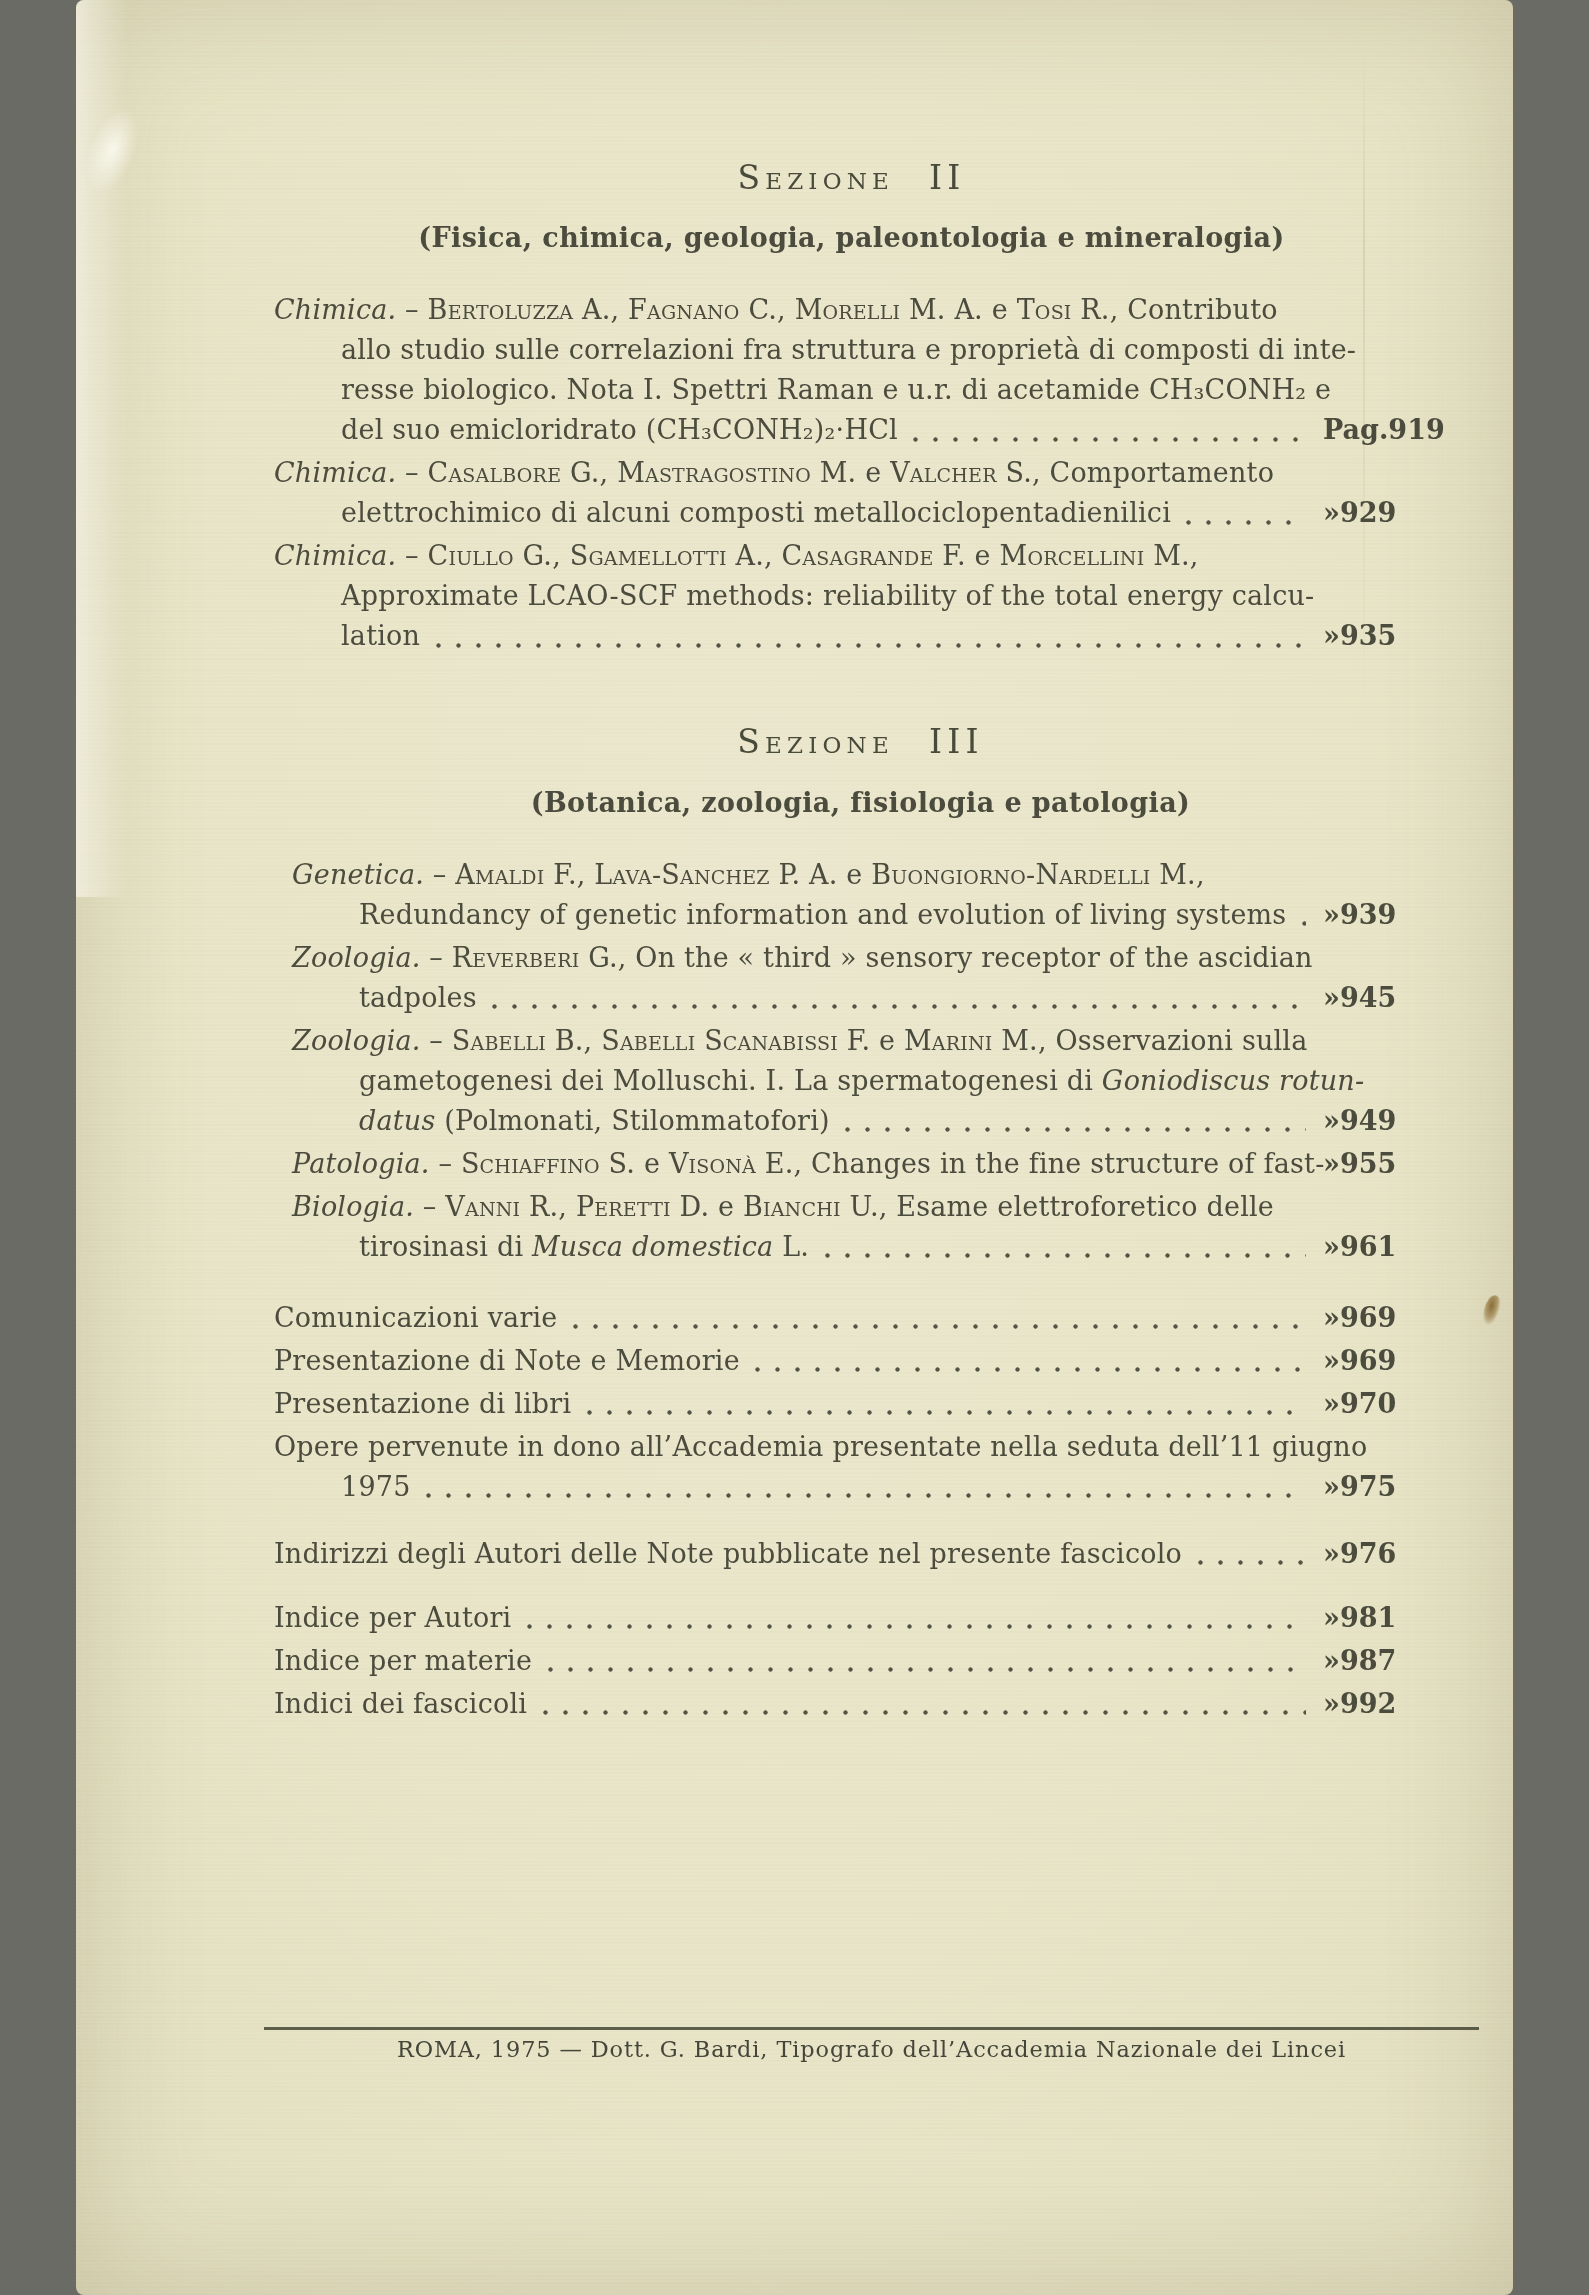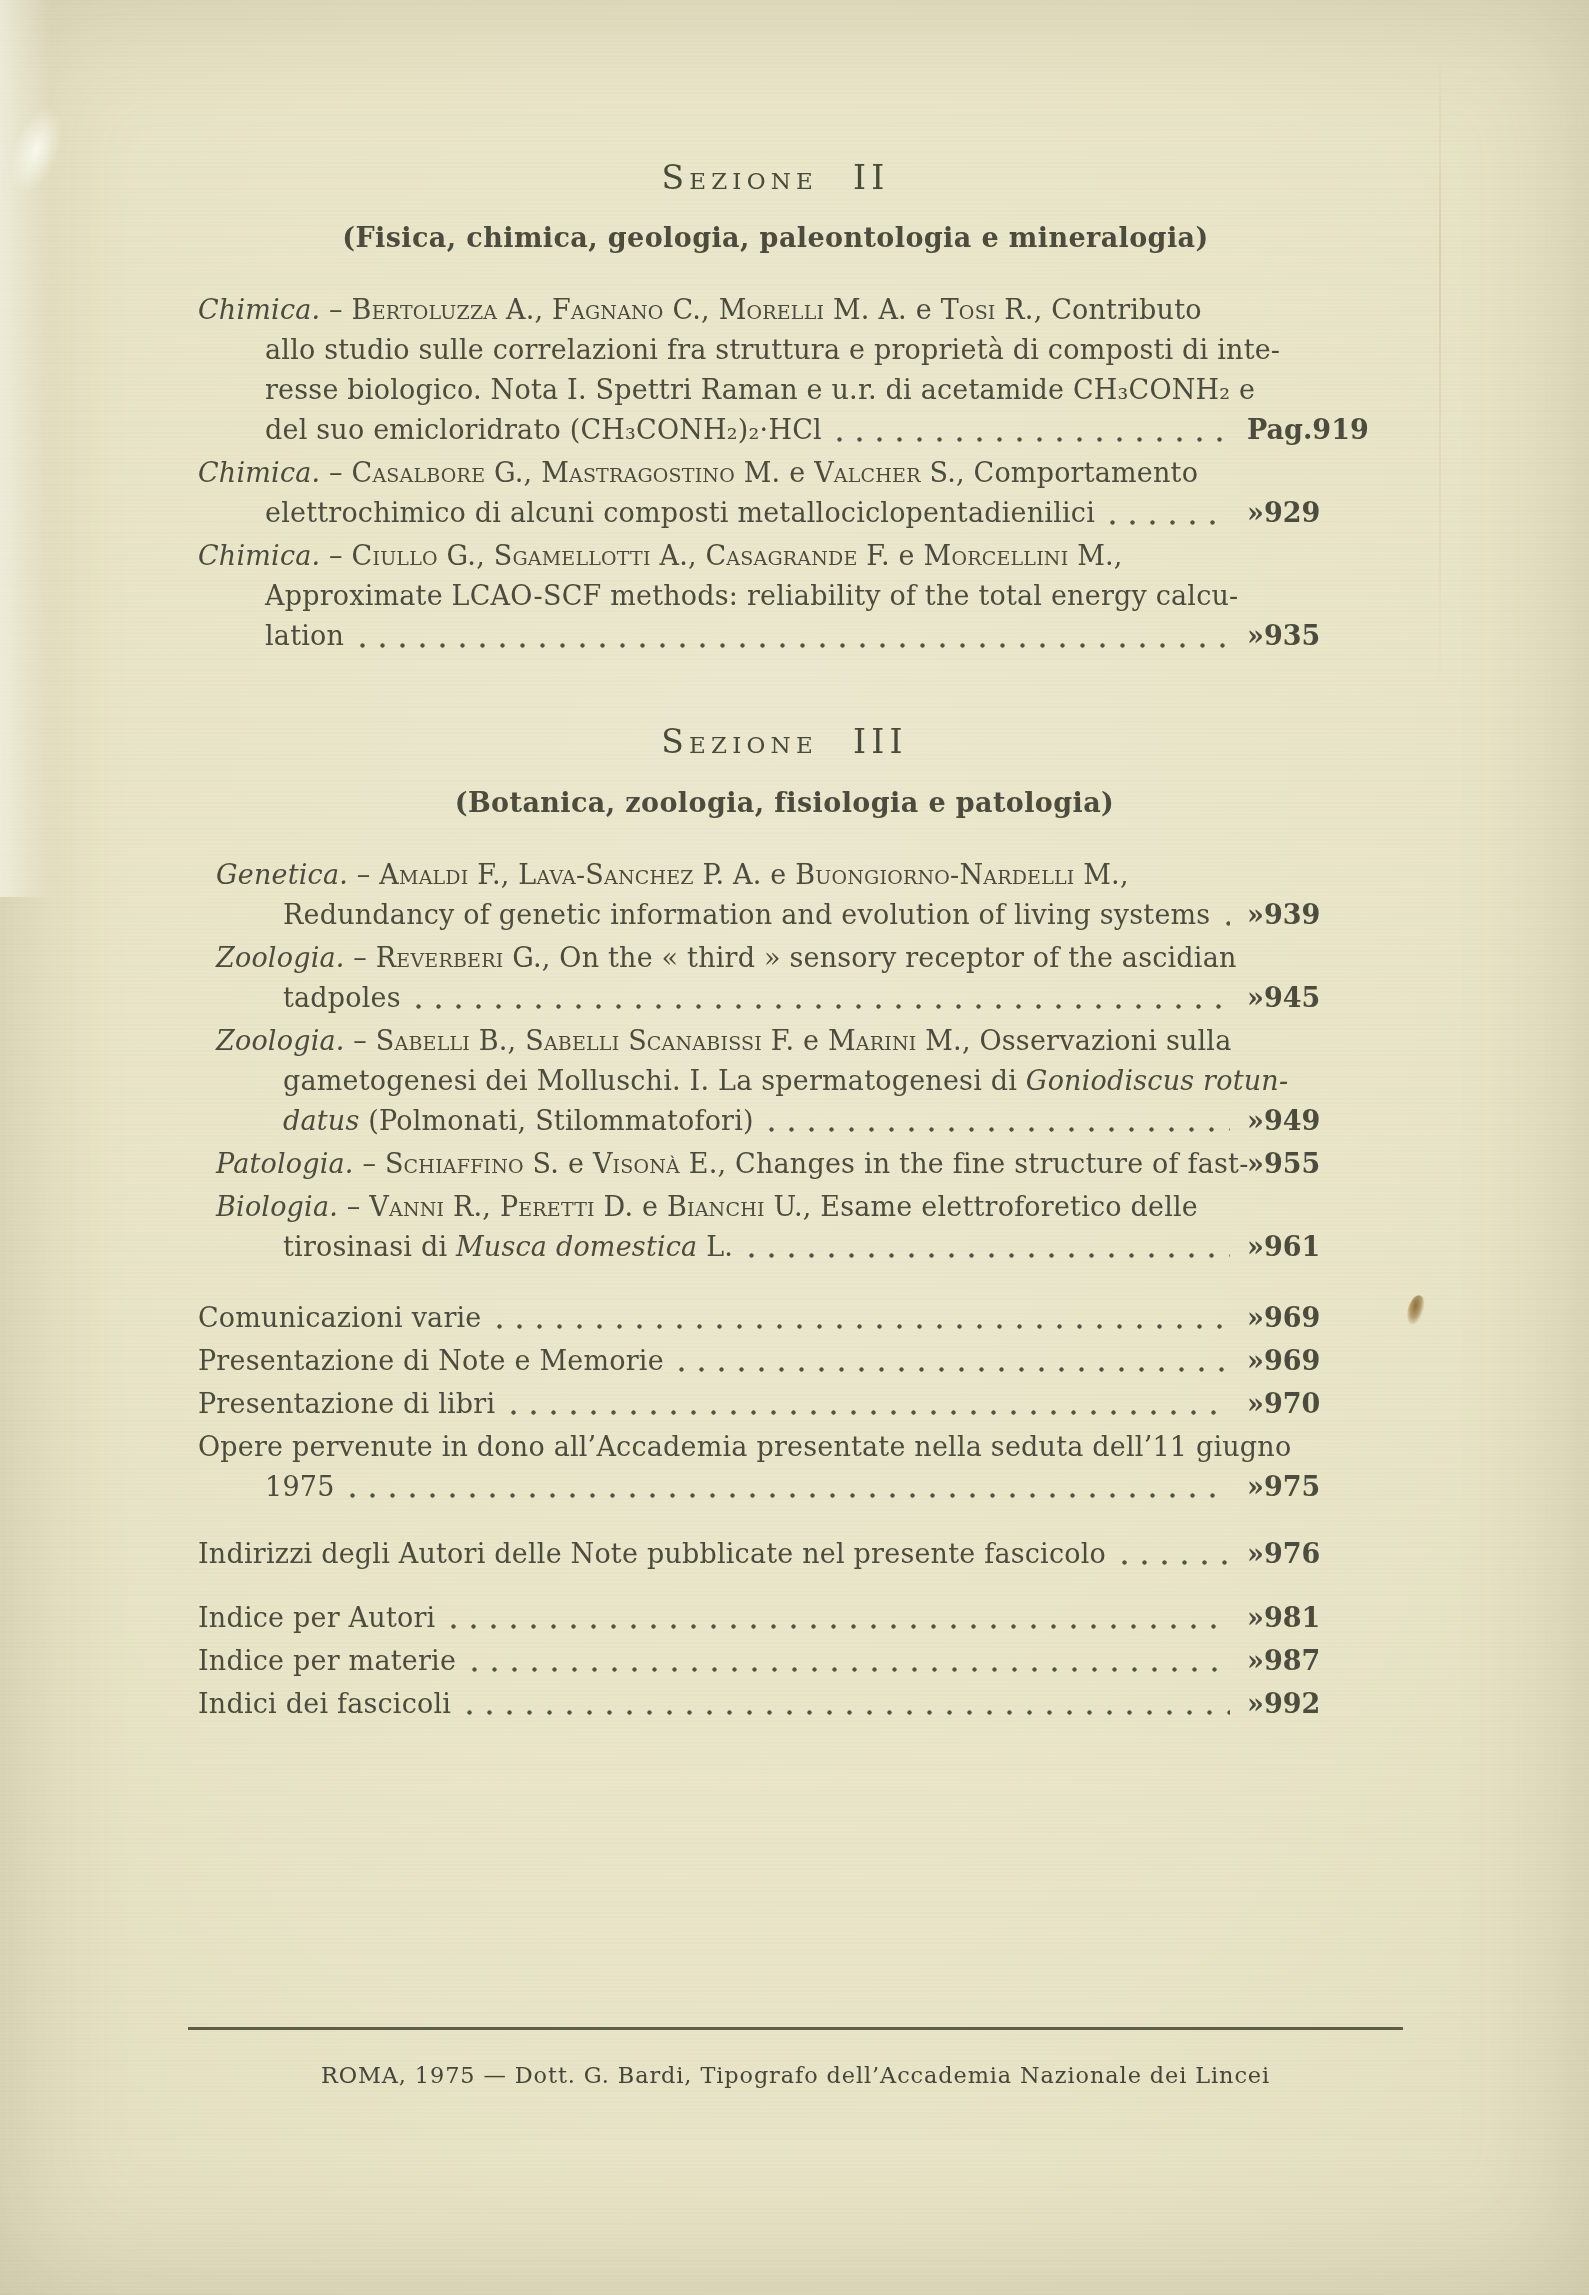--- a/index.html
+++ b/index.html
@@ -1,27 +1,28 @@
 <!DOCTYPE html>
 <html style="font-size:12px"><head>
 <meta charset="utf-8">
 <style>
   * { margin:0; padding:0; box-sizing:border-box; }
   html,body { background:#6b6b66; }
   .page {
     position:relative;
-    width:1589px; height:2295px;
+    width:1437px; height:2295px;
     margin:0 auto;
     background:
       repeating-linear-gradient(0deg, rgba(130,120,80,.025) 0 1.5px, rgba(0,0,0,0) 1.5px 3.7px),
       radial-gradient(ellipse at 48% 38%, #ece8cf 0%, #e9e5c8 55%, #e2dec0 100%);
     box-shadow: inset 0 0 127px rgba(115,104,62,.22);
     font-family:"DejaVu Serif","Liberation Serif",serif;
     color:#4b4c3d;
     overflow:hidden;
+    border-radius:8px;
   }
   
   .edge-scuff {
     position:absolute; left:0; top:0; width:52px; height:897px;
     background:linear-gradient(90deg, rgba(255,255,245,.55), rgba(255,255,245,0));
     pointer-events:none;
   }
   .scuff-patch {
     position:absolute; left:13.5px; top:105px; width:45px; height:90px;
     background:radial-gradient(ellipse at center, rgba(255,255,248,.75), rgba(255,255,248,0) 70%);
@@ -79,21 +80,21 @@
     flex:none; width:106px;
     display:flex; justify-content:flex-start; align-items:flex-end;
     font-size:27px; line-height:40px;font-weight:bold;
   }
   .sc { font-variant:small-caps; }
   .it { font-style:italic; }
 
   .footer { position:absolute; left:188px; top:2027px; width:1215px; }
   .footer-rule { border-top:3px solid rgba(68,70,52,.85); height:0; }
   .footer-text {
-    margin-top:30px; text-align:center;
+    margin-top:4px; text-align:center;
     font-size:22.4px; line-height:30px; letter-spacing:0.9px;
     color:#45463a;
   }
 </style>
 </head>
 <body>
 
 <div class="page">
   <div class="edge-scuff"></div>
   <div class="scuff-patch"></div>

